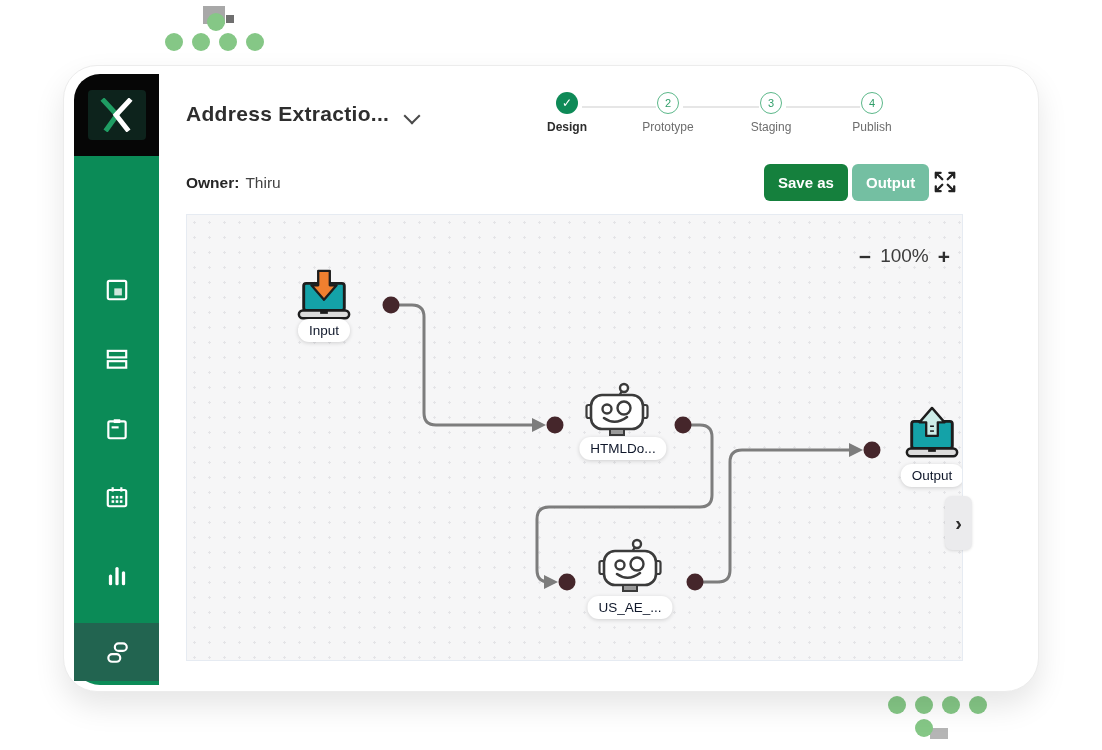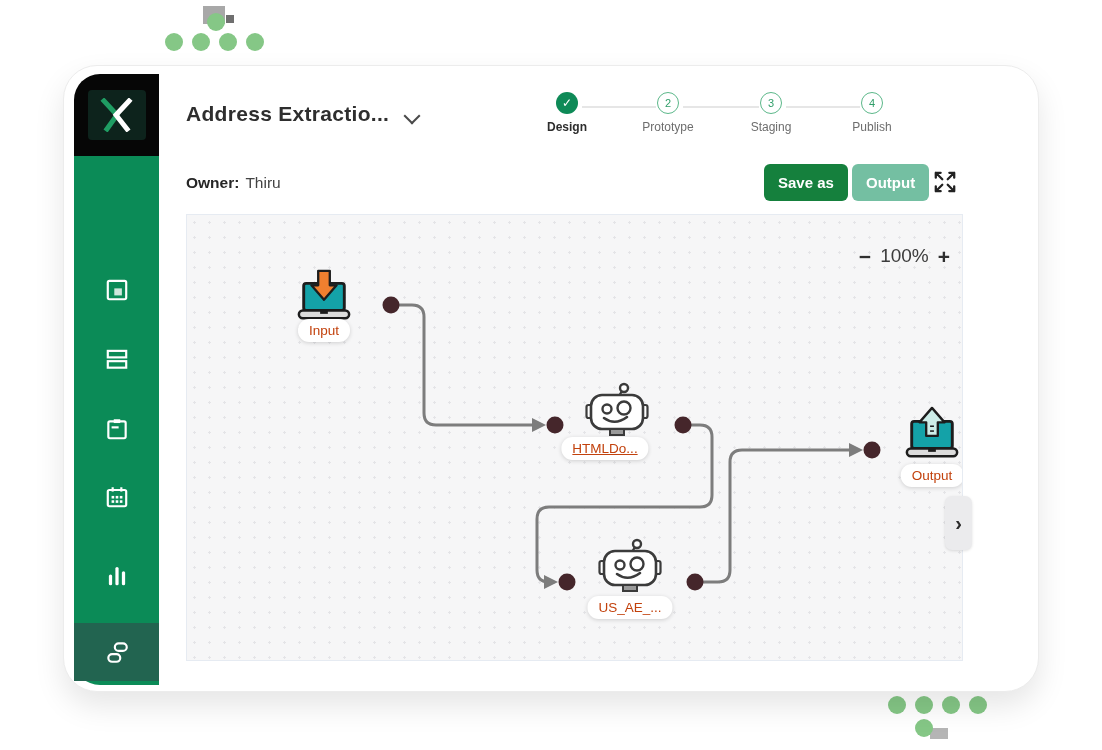--- a/index.html
+++ b/index.html
@@ -43,21 +43,21 @@
   .btn-save { left:700px; background:#15803d; }
   .btn-clone { left:788px; background:#74bfa2; }
   .expand-btn { position:absolute; left:867px; top:103px; width:28px; height:28px; background:none; border:none; cursor:pointer; padding:0; }
 
   
   .canvas { position:absolute; left:122px; top:148px; width:777px; height:447px; background:#f6f6f7;
             background-image:radial-gradient(#e4e4e7 1.4px, transparent 1.4px); background-size:15px 15px;
             border:1px solid #e6ebf2; overflow:hidden; }
   .edges { position:absolute; left:0; top:0; }
   .node-icon { position:absolute; cursor:pointer; }
-  .node-pill { position:absolute; transform:translateX(-50%); background:#fff; border-radius:11px; box-shadow:0 1px 4px rgba(0,0,0,.16); padding:4px 11px; font-size:13.5px; color:#c2410c; white-space:nowrap; }
+  .node-pill { position:absolute; transform:translateX(-50%); background:#fff; border-radius:11px; box-shadow:0 1px 4px rgba(0,0,0,.16); padding:4px 11px; font-size:13.5px; color:#0f172a; white-space:nowrap; }
   .zoom-ctl { position:absolute; top:30px; right:12px; display:flex; align-items:center; gap:9px; color:#3c3c3c; font-size:19px; }
   .zoom-btn { font-weight:700; font-size:21px; cursor:pointer; line-height:1; color:#2f2f2f; }
   .panel-tab { position:absolute; left:881px; top:430px; width:27px; height:54px; background:#ebebed; border-radius:7px; box-shadow:0 1px 3px rgba(0,0,0,.12); display:flex; align-items:center; justify-content:center; font-size:20px; font-weight:700; color:#2b2b2b; cursor:pointer; }
 </style>
 </head>
 <body>
 
 <div class="deco">
   <div class="gray-sq" style="left:203px; top:6px; width:22px; height:18px;"></div>
   <div class="gray-sq" style="left:226px; top:15px; width:8px; height:8px; background:#6f6f6f;"></div>
@@ -225,21 +225,21 @@
         <circle cx="39" cy="7" r="4" fill="#fff" stroke="#3b3b3b" stroke-width="2.4"></circle>
         <rect x="1.5" y="24" width="6" height="13" rx="2" fill="#fff" stroke="#3b3b3b" stroke-width="2.2"></rect>
         <rect x="56.5" y="24" width="6" height="13" rx="2" fill="#fff" stroke="#3b3b3b" stroke-width="2.2"></rect>
         <rect x="6" y="14" width="52" height="34" rx="11" fill="#fff" stroke="#3b3b3b" stroke-width="2.6"></rect>
         <circle cx="22" cy="28" r="4.5" fill="#fff" stroke="#3b3b3b" stroke-width="2.4"></circle>
         <circle cx="39" cy="27" r="6.5" fill="#fff" stroke="#3b3b3b" stroke-width="2.4"></circle>
         <path d="M19 37 Q30 45 42 36" fill="none" stroke="#3b3b3b" stroke-width="2.6" stroke-linecap="round"></path>
         <rect x="25" y="48" width="14" height="6" fill="#9a9a9a" stroke="#3b3b3b" stroke-width="2"></rect>
       </svg>
     </div>
-    <div class="node-pill" style="left:418px; top:222px;text-decoration:underline;">HTMLDo...</div>
+    <div class="node-pill" style="left:436px; top:222px;">HTMLDo...</div>
 
     <div class="node-icon" style="left:411px; top:322px;">
       <svg width="64" height="58" viewBox="0 0 64 58">
         <line x1="37" y1="10" x2="34" y2="15" stroke="#3b3b3b" stroke-width="2.4"></line>
         <circle cx="39" cy="7" r="4" fill="#fff" stroke="#3b3b3b" stroke-width="2.4"></circle>
         <rect x="1.5" y="24" width="6" height="13" rx="2" fill="#fff" stroke="#3b3b3b" stroke-width="2.2"></rect>
         <rect x="56.5" y="24" width="6" height="13" rx="2" fill="#fff" stroke="#3b3b3b" stroke-width="2.2"></rect>
         <rect x="6" y="14" width="52" height="34" rx="11" fill="#fff" stroke="#3b3b3b" stroke-width="2.6"></rect>
         <circle cx="22" cy="28" r="4.5" fill="#fff" stroke="#3b3b3b" stroke-width="2.4"></circle>
         <circle cx="39" cy="27" r="6.5" fill="#fff" stroke="#3b3b3b" stroke-width="2.4"></circle>

